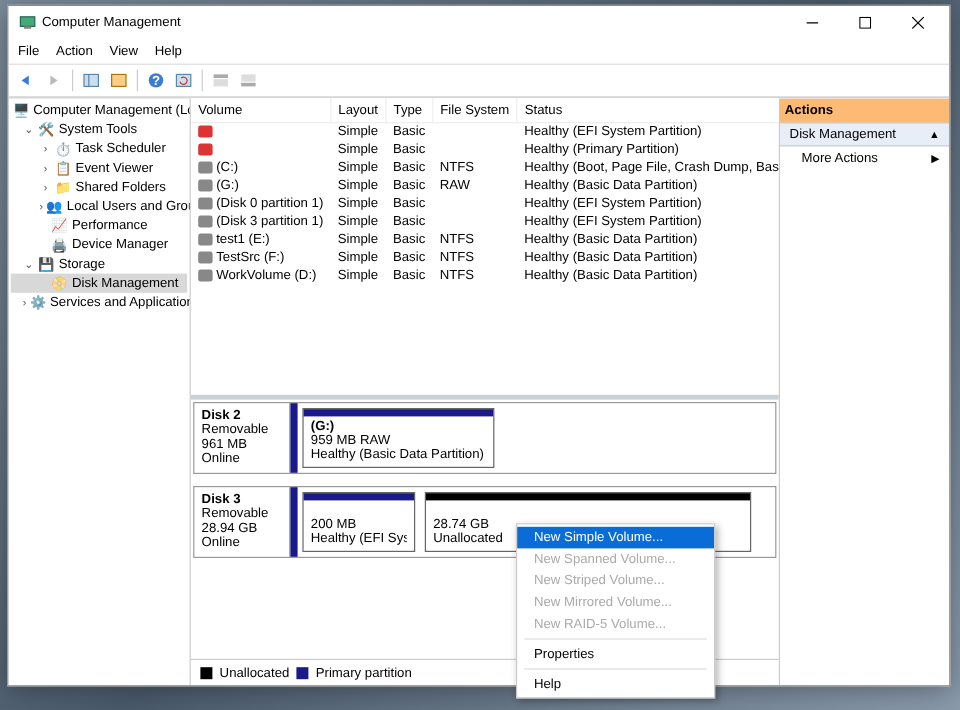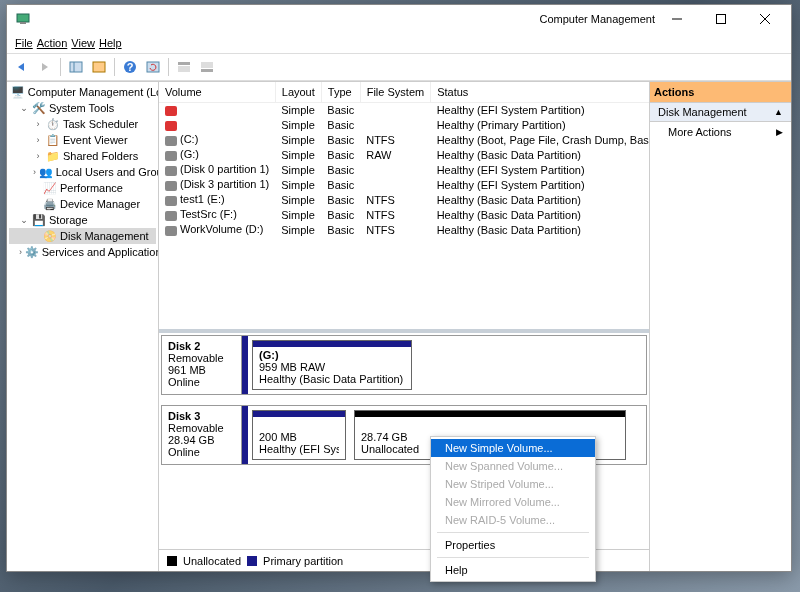--- a/index.html
+++ b/index.html
@@ -1,22 +1,22 @@
 <!DOCTYPE html>
 <html><head>
 <meta charset="utf-8">
 <style>
 * { box-sizing: border-box; font-family: "Segoe UI", Arial, sans-serif; font-size: 11px; }
 body { margin: 0; background: linear-gradient(135deg, #7a8a9a 0%, #4a5a6a 50%, #8a9aaa 100%); width: 800px; height: 592px; overflow: hidden; }
 .window { position: absolute; left: 6px; top: 4px; width: 786px; height: 568px; background: #fff; border: 1px solid #888; box-shadow: 0 4px 20px rgba(0,0,0,0.3); display: flex; flex-direction: column; }
 .titlebar { height: 28px; display: flex; align-items: center; padding: 0 4px; }
 .titlebar .icon { width: 16px; height: 16px; margin: 0 4px; }
-.titlebar .title { flex: 1; text-align: right; }
+.titlebar .title { flex: 1; }
 .titlebar .ctl { width: 44px; height: 28px; display: flex; align-items: center; justify-content: center; cursor: pointer; }
-.menubar { height: 20px; display: flex; gap: 4px; padding: 0 8px; align-items: center; text-decoration: underline; }
+.menubar { height: 20px; display: flex; gap: 14px; padding: 0 8px; align-items: center; }
 .menubar span { cursor: pointer; }
 .toolbar { height: 28px; border-top: 1px solid #ddd; border-bottom: 1px solid #ddd; display: flex; align-items: center; padding: 0 4px; gap: 1px; }
 .tbtn { width: 22px; height: 22px; display: flex; align-items: center; justify-content: center; border: 1px solid transparent; cursor: pointer; }
 .tsep { width: 1px; height: 18px; background: #ccc; margin: 0 3px; }
 .body3 { flex: 1; display: flex; border-top: 1px solid #ccc; overflow: hidden; }
 .tree { width: 152px; border-right: 1px solid #ccc; padding: 2px; overflow: hidden; }
 .tree .node { display: flex; align-items: center; gap: 3px; height: 16px; white-space: nowrap; padding-left: 2px; }
 .tree .chev { width: 10px; text-align: center; color: #555; font-size: 9px; }
 .tree .ticon { width: 14px; height: 14px; display:flex; align-items:center; justify-content:center; }
 .tree .sel { background: #d8d8d8; }

